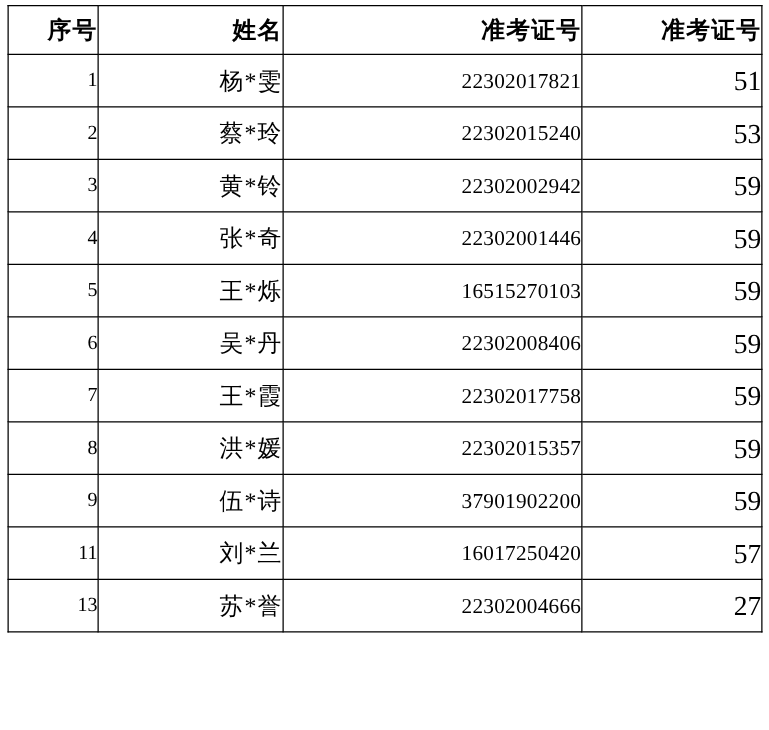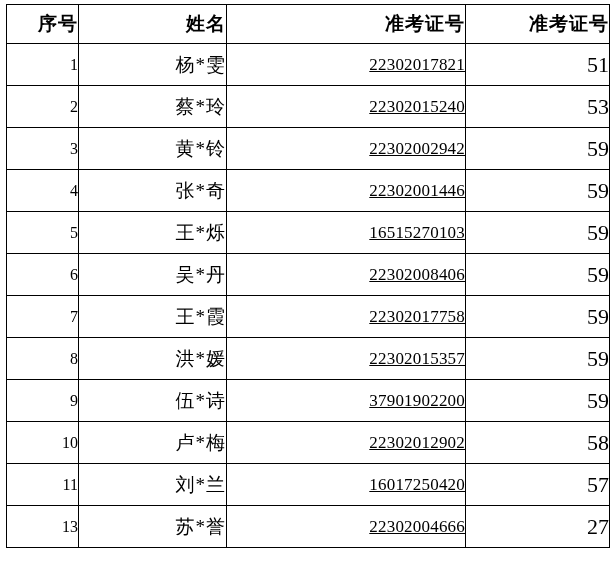--- a/index.html
+++ b/index.html
@@ -52,21 +52,20 @@
   table.score-table tbody td.col-idx {
     font-size: 16px;
   }
   table.score-table tbody td.col-name {
     font-size: 19px;
     letter-spacing: 1px;
   }
   table.score-table tbody td.col-ticket {
     font-size: 17px;
     letter-spacing: 0.2px;
-    text-decoration: underline;
   }
   table.score-table tbody td.col-score {
     font-size: 22px;
   }
 </style>
 </head>
 <body>
 
 <div class="table-wrap">
   <table class="score-table">
@@ -133,26 +132,20 @@
           <td class="col-ticket">22302015357</td>
           <td class="col-score">59</td>
         </tr>
         <tr>
           <td class="col-idx">9</td>
           <td class="col-name">伍*诗</td>
           <td class="col-ticket">37901902200</td>
           <td class="col-score">59</td>
         </tr>
         <tr>
-          <td class="col-idx">10</td>
-          <td class="col-name">卢*梅</td>
-          <td class="col-ticket">22302012902</td>
-          <td class="col-score">58</td>
-        </tr>
-        <tr>
           <td class="col-idx">11</td>
           <td class="col-name">刘*兰</td>
           <td class="col-ticket">16017250420</td>
           <td class="col-score">57</td>
         </tr>
         <tr>
           <td class="col-idx">13</td>
           <td class="col-name">苏*誉</td>
           <td class="col-ticket">22302004666</td>
           <td class="col-score">27</td>

